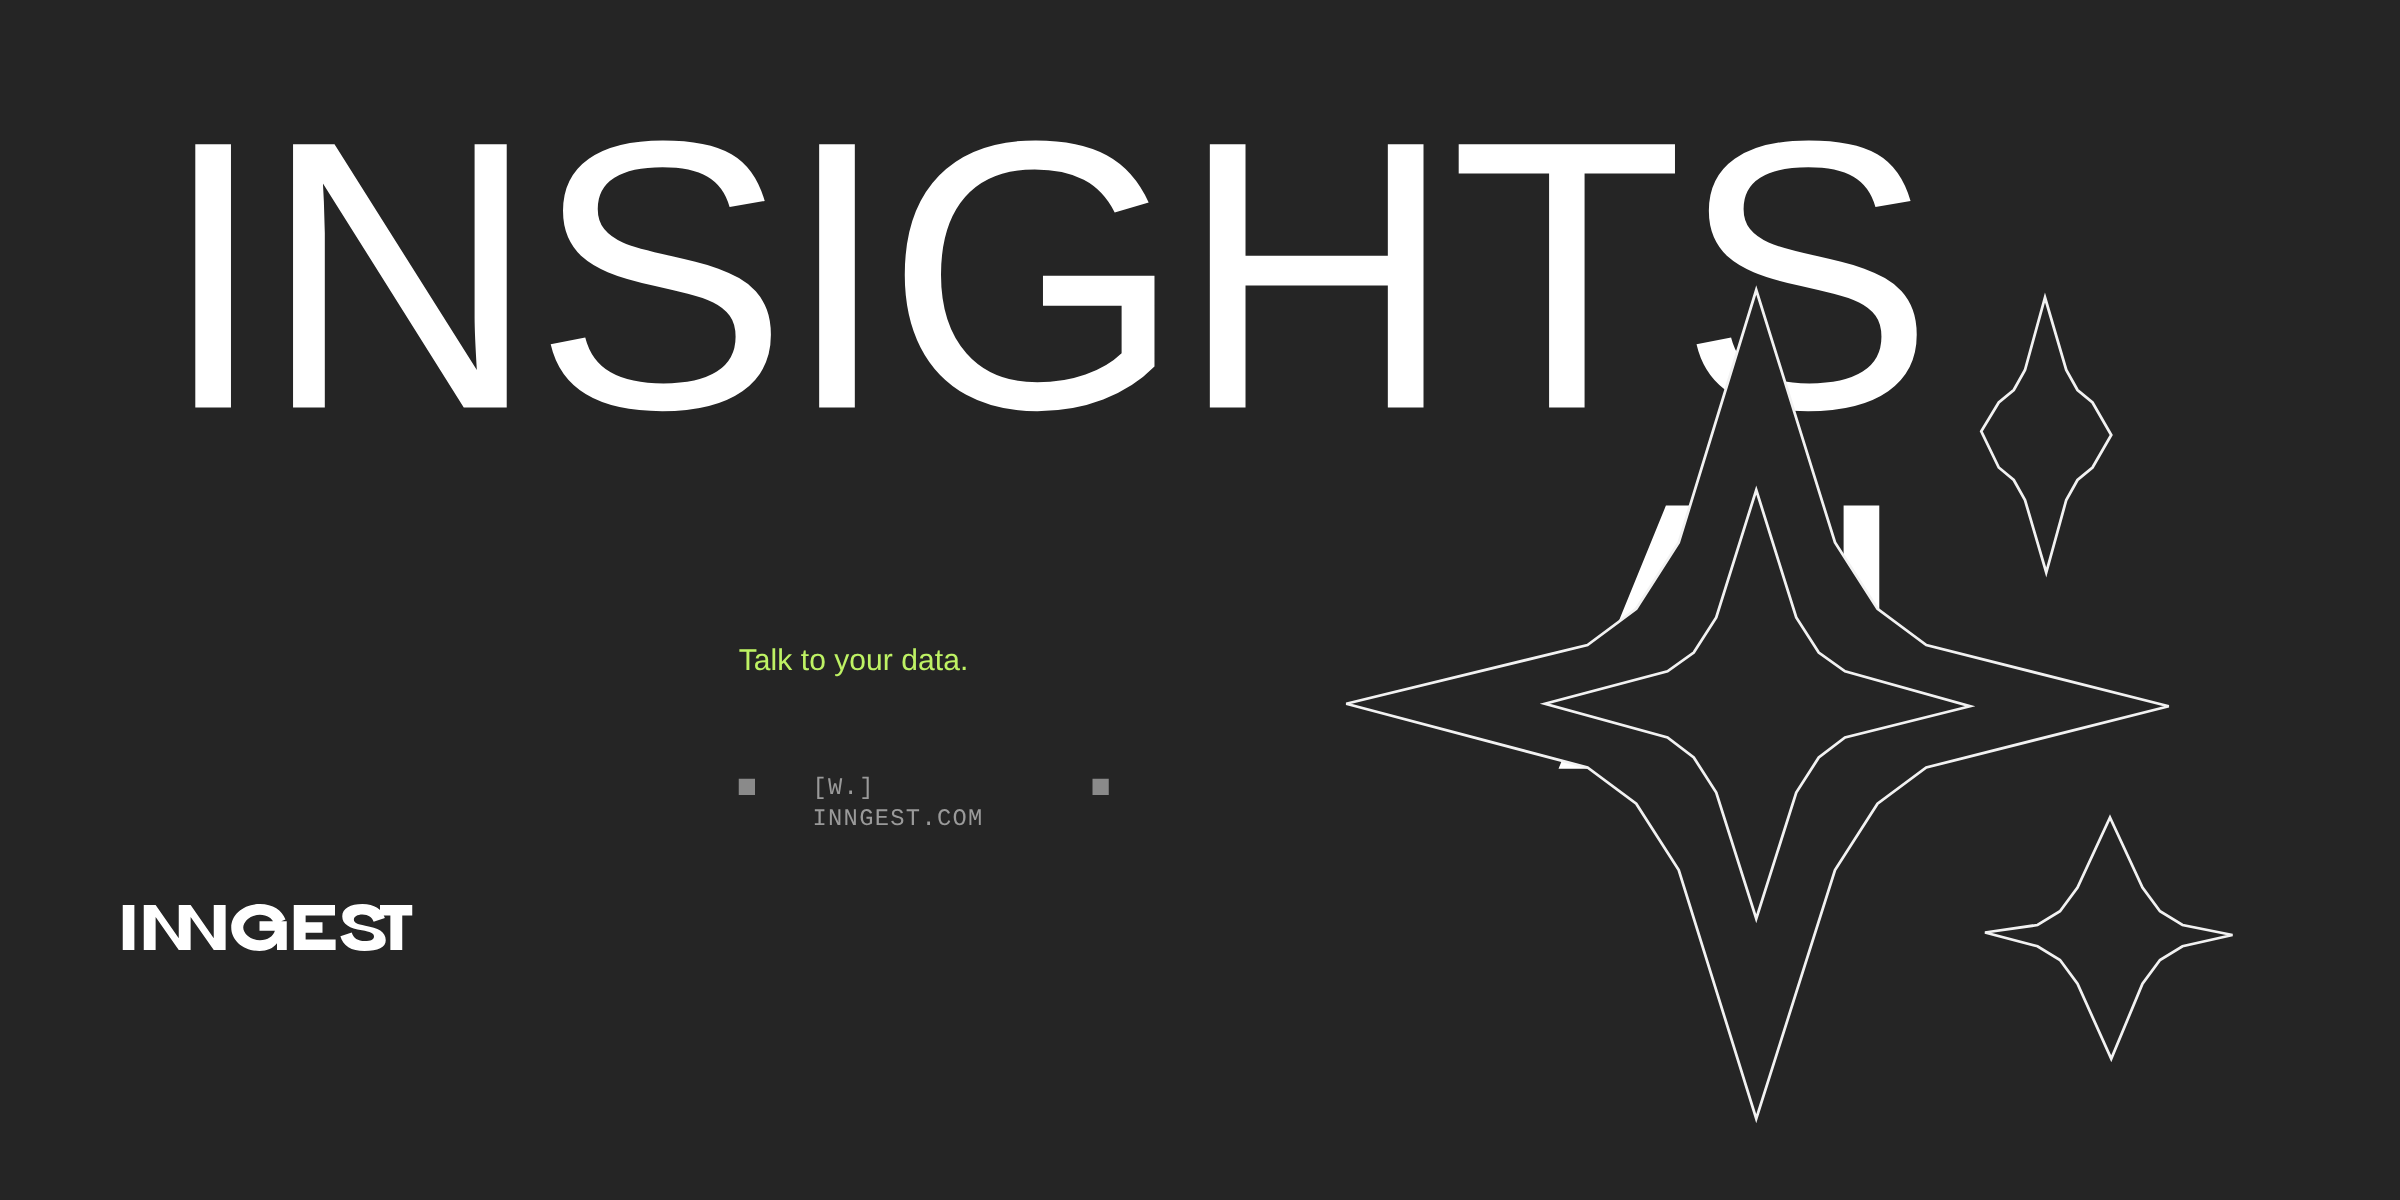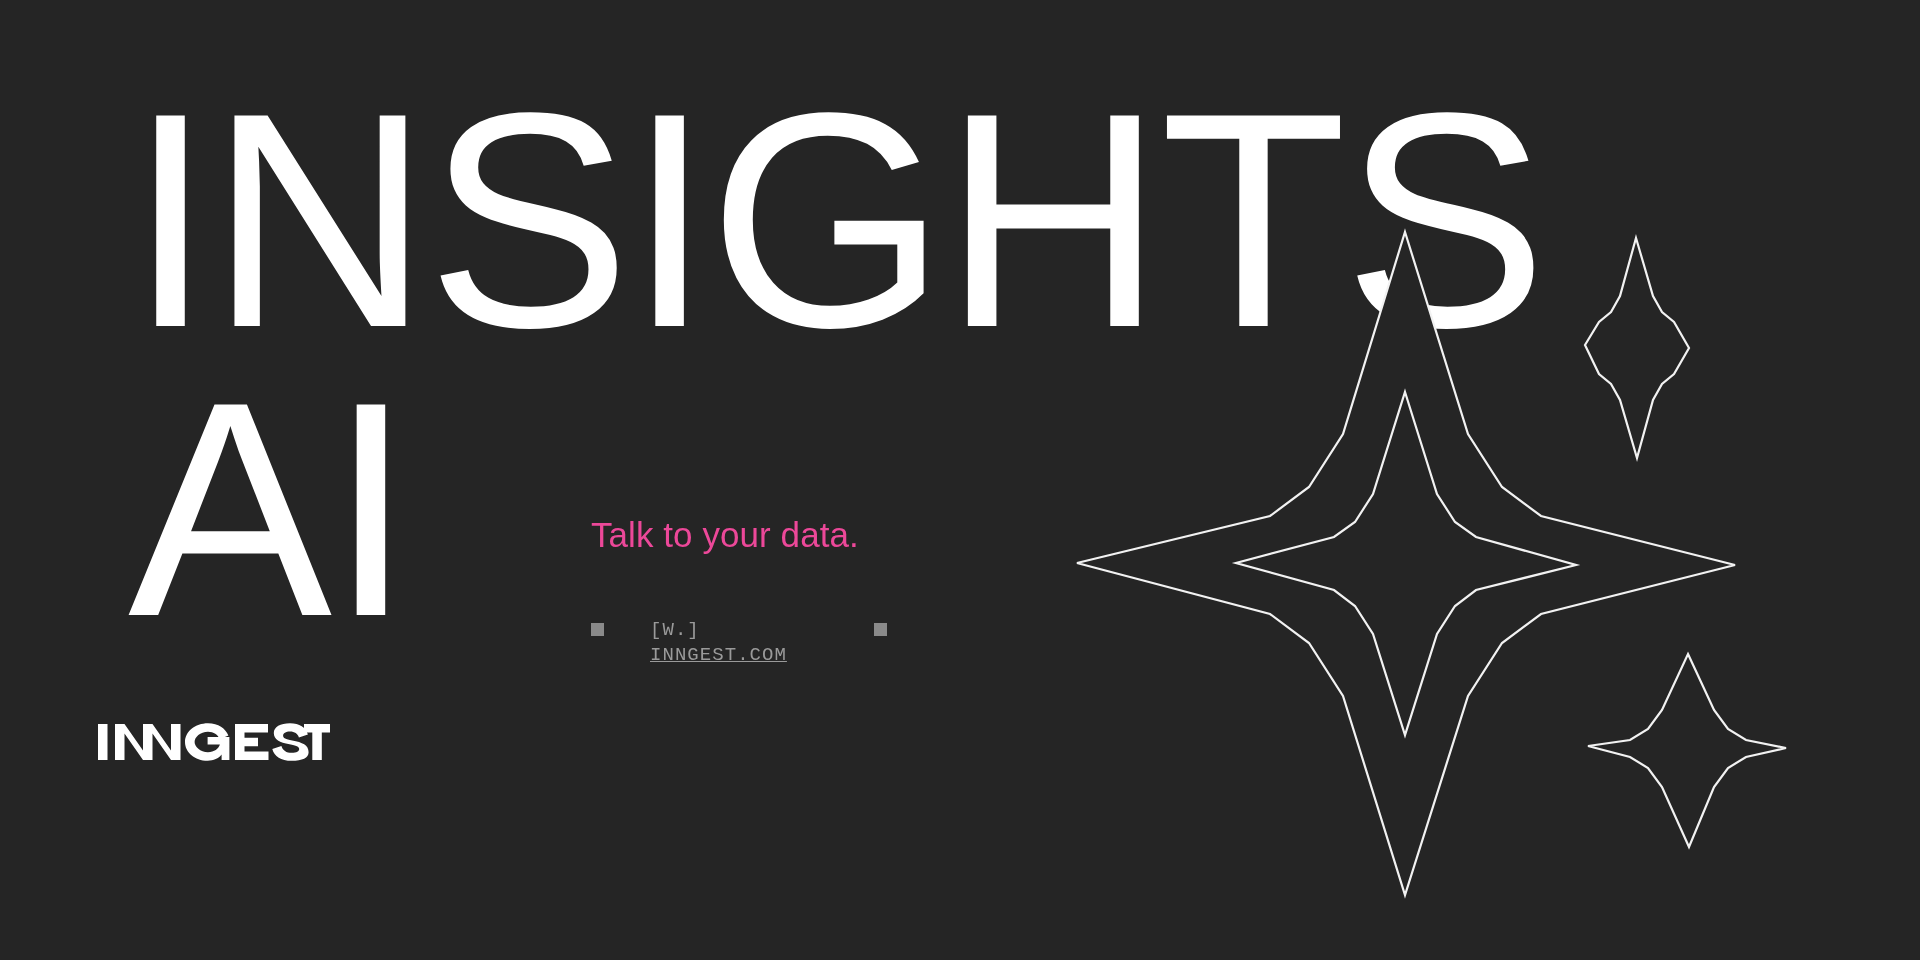--- a/index.html
+++ b/index.html
@@ -22,20 +22,21 @@
   }
 
   
   .headline {
     position: absolute;
     left: 128px;
     top: 76px;
     width: 1400px;
     z-index: 2;
     pointer-events: none;
+    text-align: right;
   }
   .headline-line {
     display: block;
     color: #ffffff;
     font-family: "Liberation Sans", sans-serif;
     font-weight: 400;
     font-size: 306px;
     line-height: 0.945;
     letter-spacing: -0.012em;
     white-space: nowrap;
@@ -51,23 +52,23 @@
     z-index: 3;
     pointer-events: none;
   }
 
   
   .tagline {
     position: absolute;
     left: 591px;
     top: 515px;
     z-index: 4;
-    color: #ec4899;
+    color: #bef264;
     font-family: "Liberation Sans", sans-serif;
-    font-size: 35px;
+    font-size: 24px;
     font-weight: 400;
     letter-spacing: 0.002em;
     white-space: nowrap;
   }
 
   
   .meta {
     position: absolute;
     top: 618px;
     left: 591px;
@@ -92,21 +93,21 @@
   }
   .meta-text {
     margin-left: 46px;
     font-family: "Liberation Mono", monospace;
     font-size: 19px;
     line-height: 1.32;
     color: #9a9a9a;
     letter-spacing: 0.055em;
     white-space: pre;
   }
-  .meta-text .l2 { display: block; text-decoration: underline; }
+  .meta-text .l2 { display: block; }
 
   
   .brand {
     position: absolute;
     left: 98px;
     top: 718px;
     z-index: 4;
     width: 232px;
     height: 48px;
   }

